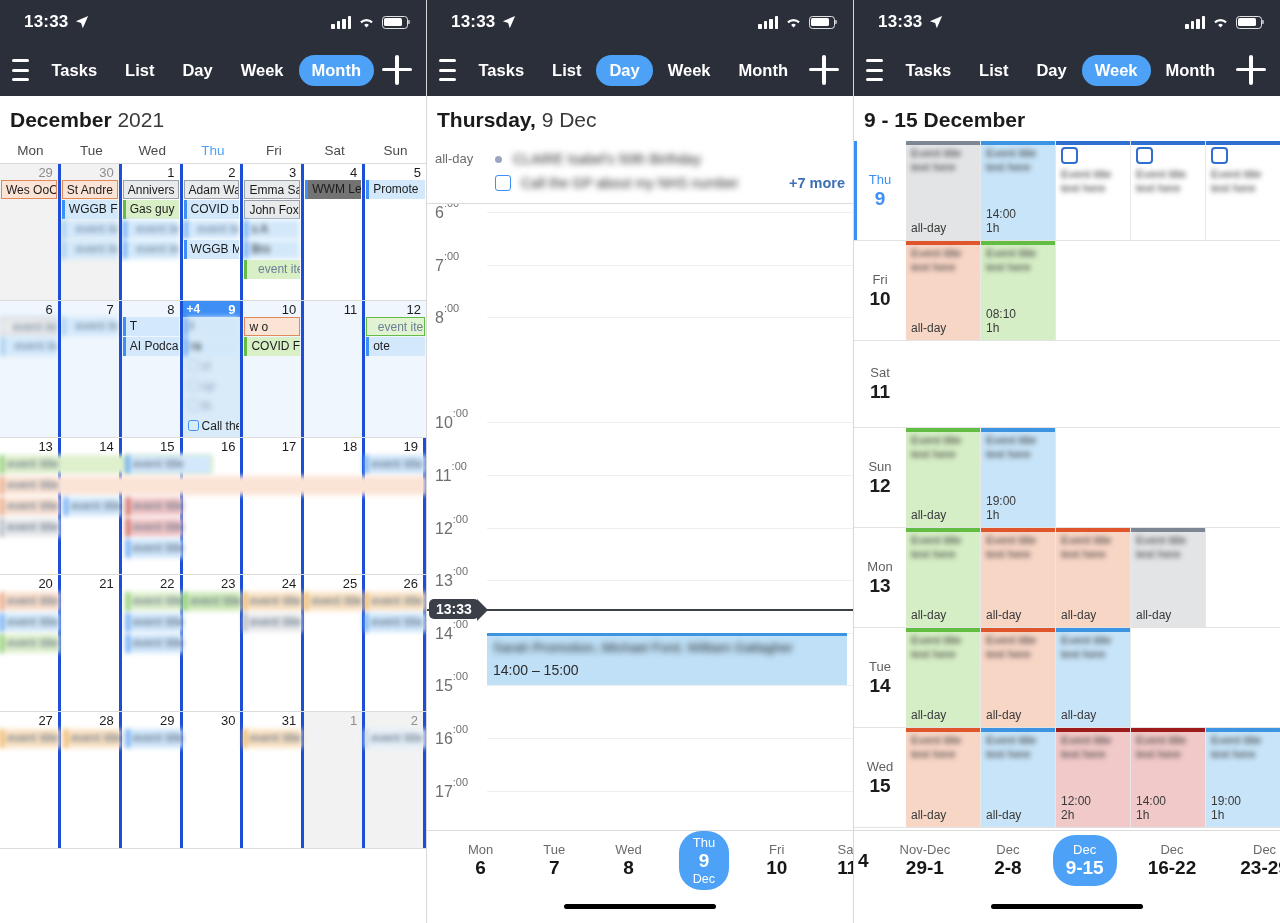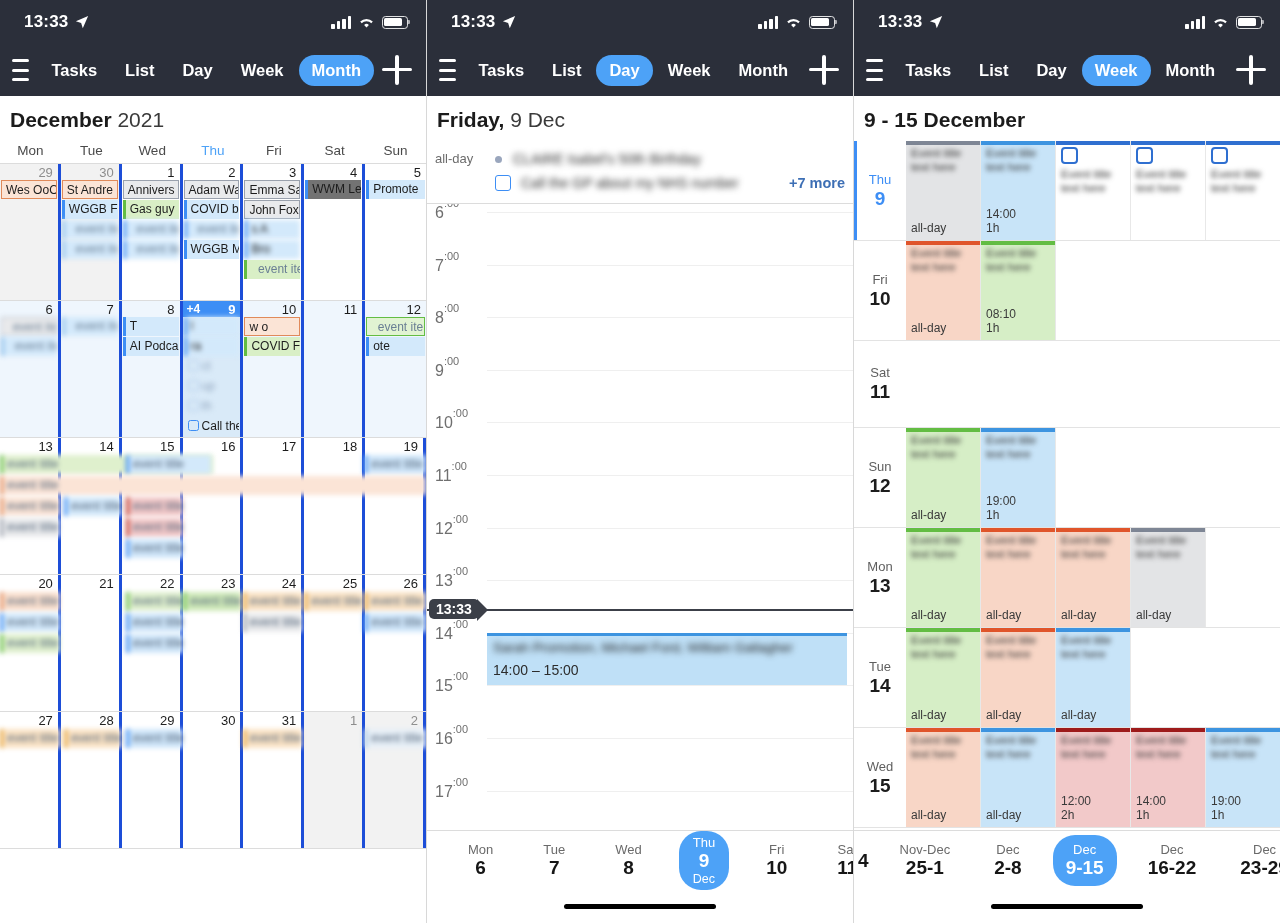--- a/index.html
+++ b/index.html
@@ -447,21 +447,21 @@
         <div class="seg">Tasks</div>
         <div class="seg">List</div>
         <div class="seg active">Day</div>
         <div class="seg">Week</div>
         <div class="seg">Month</div>
       </div>
       <div class="plus"></div>
     </div>
 
     <div class="title">
-      <span class="b">Friday,</span>
+      <span class="b">Thursday,</span>
       <span class="l">9 Dec</span>
     </div>
 
     <div class="d-allday">
       <div class="d-allday-lbl">all-day</div>
       <div class="d-allday-items">
         <div class="d-ad-row">
           <span class="dotb"></span>
           <span class="d-ad-txt blur2">CLAIRE Isabel's 50th Birthday</span>
         </div>
@@ -477,24 +477,20 @@
         <div class="d-row" style="top: 8px; border-top: none;">
           <div class="hr">6<sup>:00</sup></div>
           <div class="d-hourline"></div>
         </div>
         <div class="d-row" style="top: 60.6px; border-top: none;">
           <div class="hr">7<sup>:00</sup></div>
           <div class="d-hourline"></div>
         </div>
         <div class="d-row" style="top: 113.2px; border-top: none;">
           <div class="hr">8<sup>:00</sup></div>
-          <div class="d-hourline"></div>
-        </div>
-        <div class="d-row" style="top: 165.8px; border-top: none;">
-          <div class="hr">9<sup>:00</sup></div>
           <div class="d-hourline"></div>
         </div>
         <div class="d-row" style="top: 218.4px; border-top: none;">
           <div class="hr">10<sup>:00</sup></div>
           <div class="d-hourline"></div>
         </div>
         <div class="d-row" style="top: 271px; border-top: none;">
           <div class="hr">11<sup>:00</sup></div>
           <div class="d-hourline"></div>
         </div>
@@ -860,21 +856,21 @@
         </div>
       </div>
 
     <div class="strip" style="justify-content:flex-start;padding-left:4px;gap:18px;">
       <div class="it" style="padding:7px 0;">
           <span class="sub"></span>
           <span class="main">4</span>
         </div>
       <div class="it">
           <span class="sub">Nov-Dec</span>
-          <span class="main">25-1</span>
+          <span class="main">29-1</span>
         </div>
       <div class="it">
           <span class="sub">Dec</span>
           <span class="main">2-8</span>
         </div>
       <div class="it sel">
           <span class="sub">Dec</span>
           <span class="main">9-15</span>
         </div>
       <div class="it">

